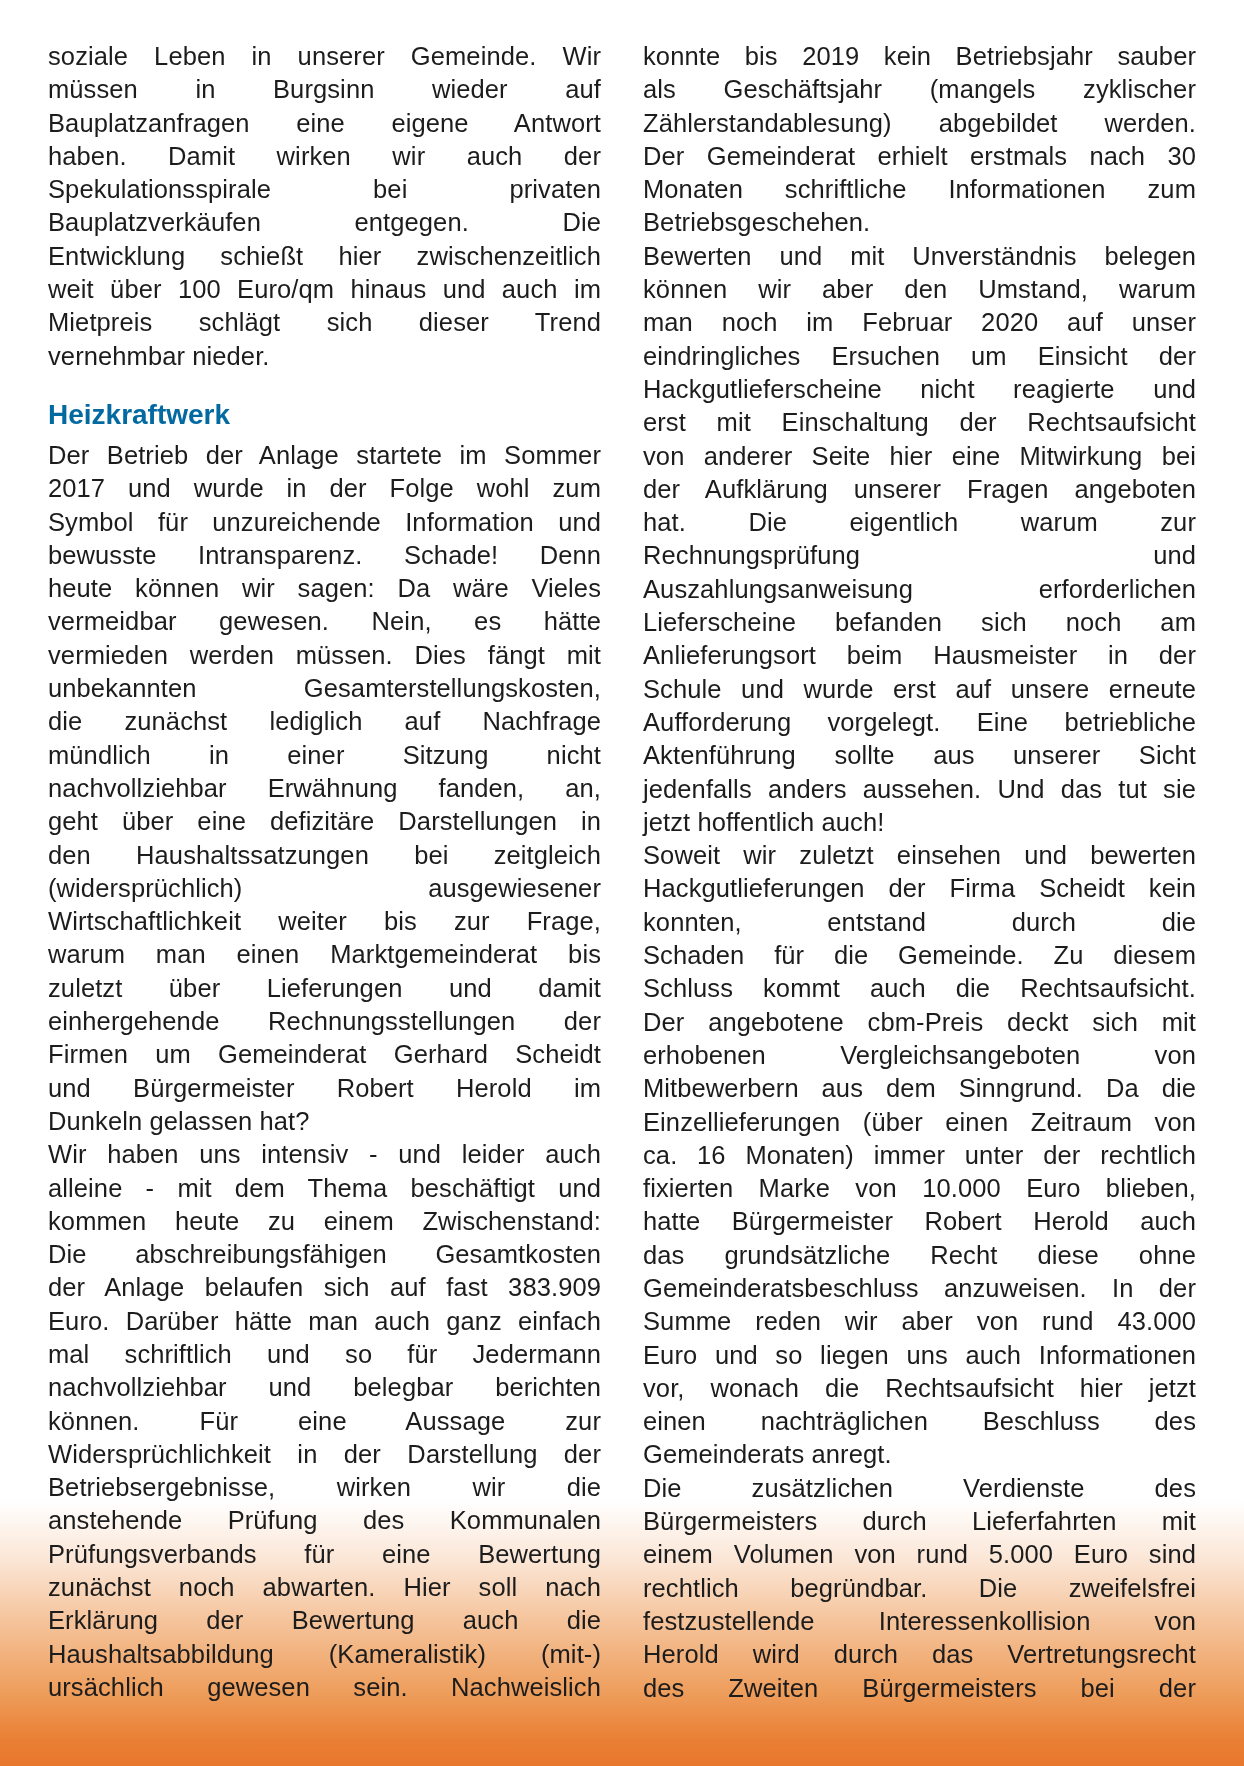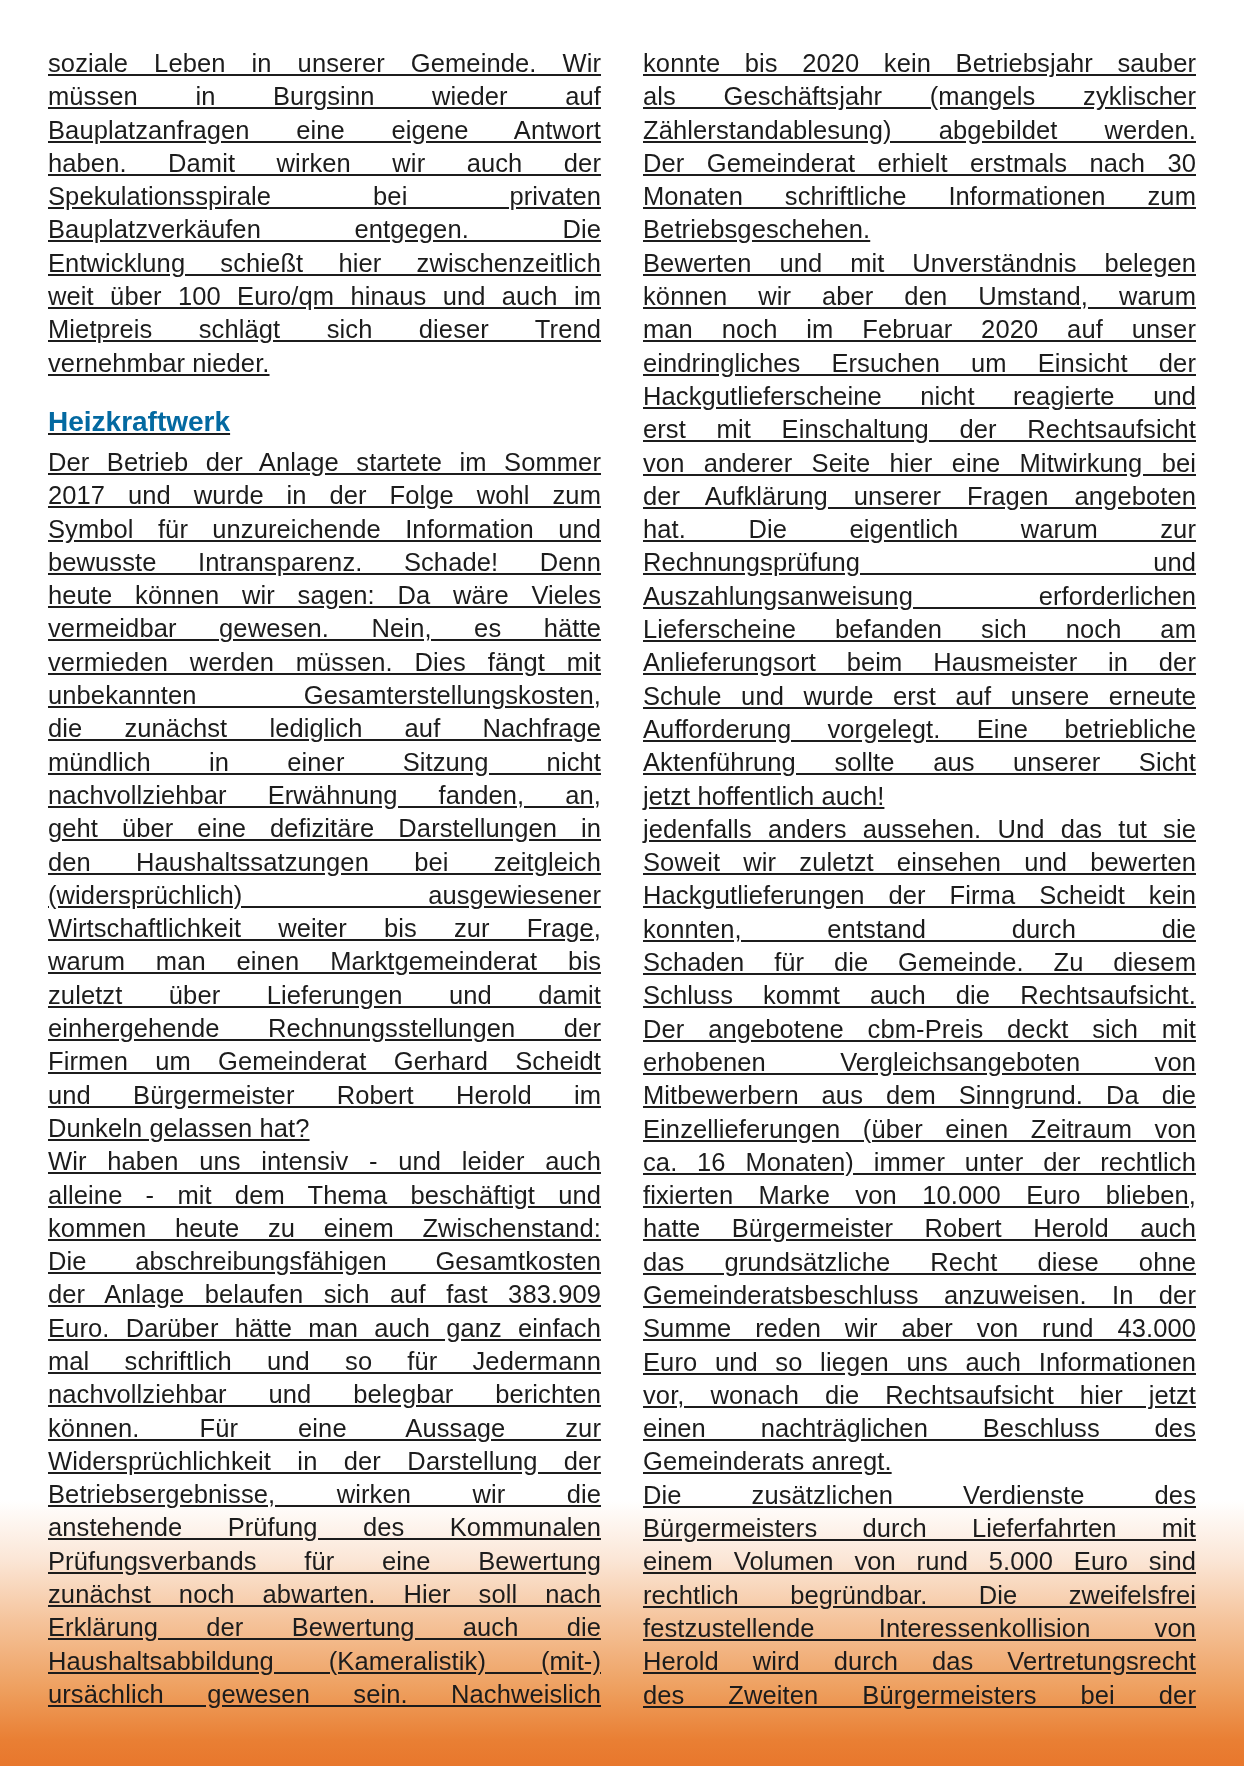--- a/index.html
+++ b/index.html
@@ -23,22 +23,21 @@
     color: #1c1c1c;
   }
   .page {
     position: absolute;
     left: 0; top: 0;
     width: 1244px;
     height: 1766px;
   }
   .column {
     position: absolute;
-    top: 47px;
-    text-decoration: underline;
+    top: 40px;
   }
   .col-left { left: 48px; width: 553px; }
   .col-right { left: 643px; width: 553px; }
   .line {
     display: block;
     height: 33.3px;
     line-height: 33.3px;
     font-size: 25.5px;
     white-space: nowrap;
     text-align: justify;
@@ -121,21 +120,21 @@
         <span class="line">Prüfungsverbands für eine Bewertung</span>
         <span class="line">zunächst noch abwarten. Hier soll nach</span>
         <span class="line">Erklärung der Bewertung auch die</span>
         <span class="line">Haushaltsabbildung (Kameralistik) (mit-)</span>
         <span class="line">ursächlich gewesen sein. Nachweislich</span>
       </div>
   </div>
 
   <div class="column col-right">
     <div class="para">
-        <span class="line">konnte bis 2020 kein Betriebsjahr sauber</span>
+        <span class="line">konnte bis 2019 kein Betriebsjahr sauber</span>
         <span class="line">als Geschäftsjahr (mangels zyklischer</span>
         <span class="line">Zählerstandablesung) abgebildet werden.</span>
         <span class="line">Der Gemeinderat erhielt erstmals nach 30</span>
         <span class="line">Monaten schriftliche Informationen zum</span>
         <span class="line last">Betriebsgeschehen.</span>
       </div>
 
     <div class="para">
         <span class="line">Bewerten und mit Unverständnis belegen</span>
         <span class="line">können wir aber den Umstand, warum</span>
@@ -146,22 +145,22 @@
         <span class="line">von anderer Seite hier eine Mitwirkung bei</span>
         <span class="line">der Aufklärung unserer Fragen angeboten</span>
         <span class="line">hat. Die eigentlich warum zur</span>
         <span class="line">Rechnungsprüfung und</span>
         <span class="line">Auszahlungsanweisung erforderlichen</span>
         <span class="line">Lieferscheine befanden sich noch am</span>
         <span class="line">Anlieferungsort beim Hausmeister in der</span>
         <span class="line">Schule und wurde erst auf unsere erneute</span>
         <span class="line">Aufforderung vorgelegt. Eine betriebliche</span>
         <span class="line">Aktenführung sollte aus unserer Sicht</span>
+        <span class="line">jedenfalls anders aussehen. Und das tut sie</span>
         <span class="line last">jetzt hoffentlich auch!</span>
-        <span class="line">jedenfalls anders aussehen. Und das tut sie</span>
       </div>
 
     <div class="para">
         <span class="line">Soweit wir zuletzt einsehen und bewerten</span>
         <span class="line">Hackgutlieferungen der Firma Scheidt kein</span>
         <span class="line">konnten, entstand durch die</span>
         <span class="line">Schaden für die Gemeinde. Zu diesem</span>
         <span class="line">Schluss kommt auch die Rechtsaufsicht.</span>
         <span class="line">Der angebotene cbm-Preis deckt sich mit</span>
         <span class="line">erhobenen Vergleichsangeboten von</span>

